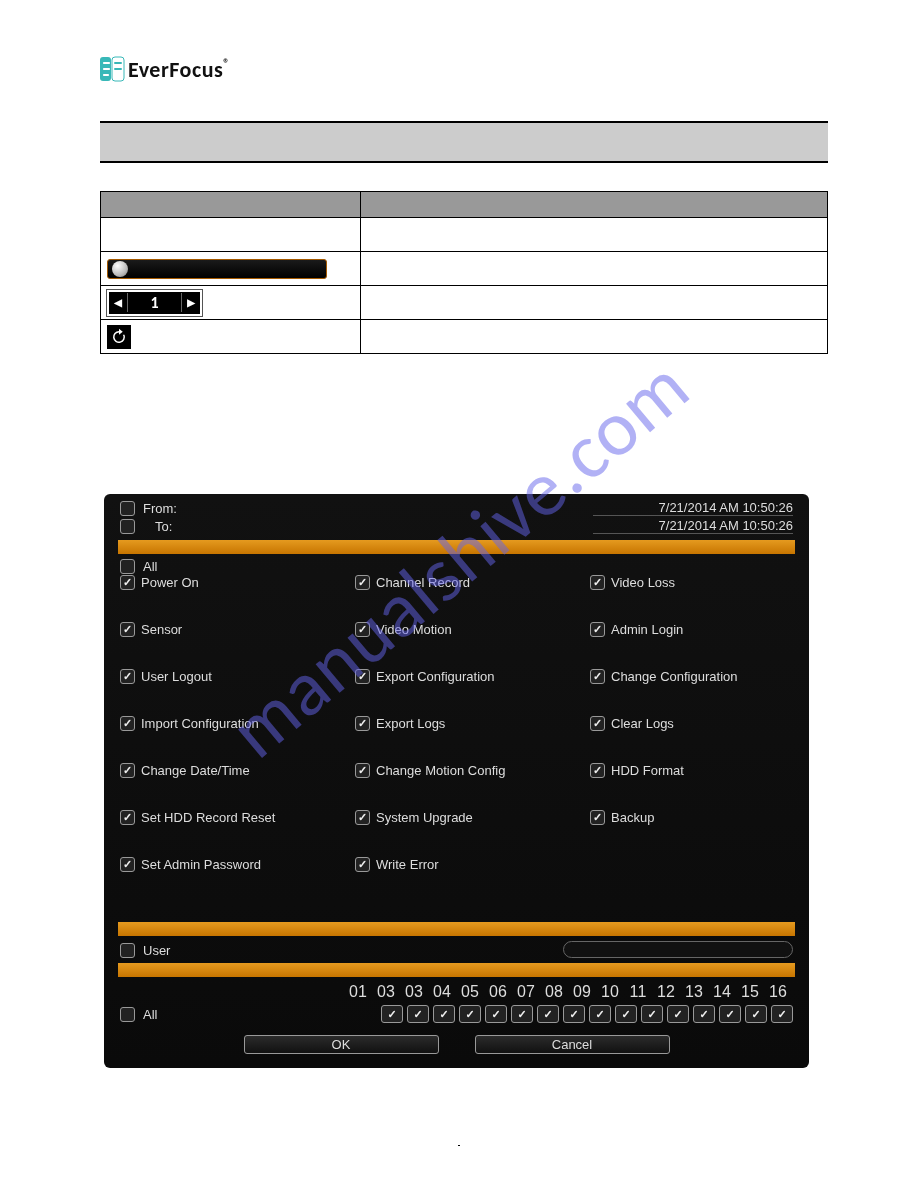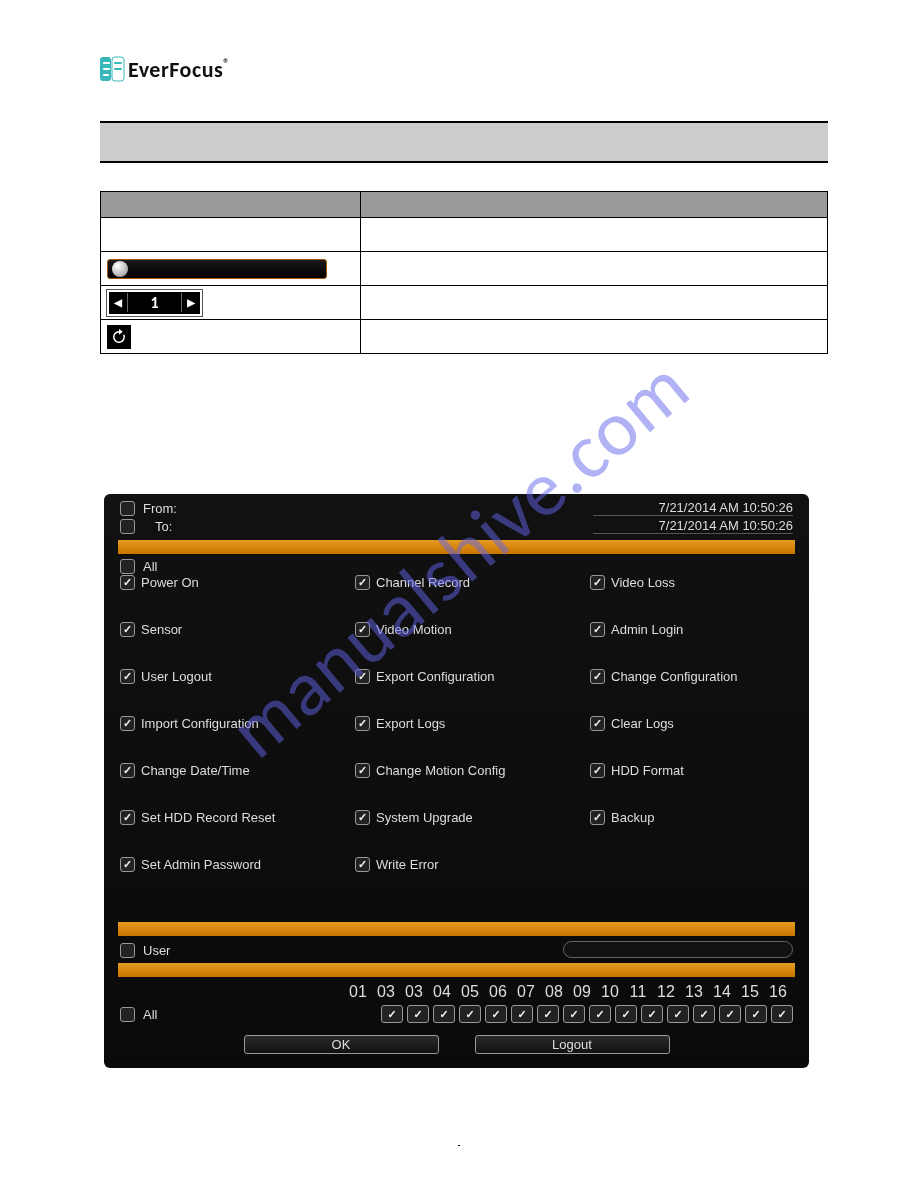--- a/index.html
+++ b/index.html
@@ -443,18 +443,18 @@
           <span class="cb checked"></span>
           <span class="cb checked"></span>
           <span class="cb checked"></span>
           <span class="cb checked"></span>
         </div>
       </div>
     </div>
 
     <div class="buttons">
       <div class="dlg-btn">OK</div>
-      <div class="dlg-btn">Logout</div>
+      <div class="dlg-btn">Cancel</div>
     </div>
   </div>
 
   <div class="page-num"></div>
 </div>
 
 </body></html>

